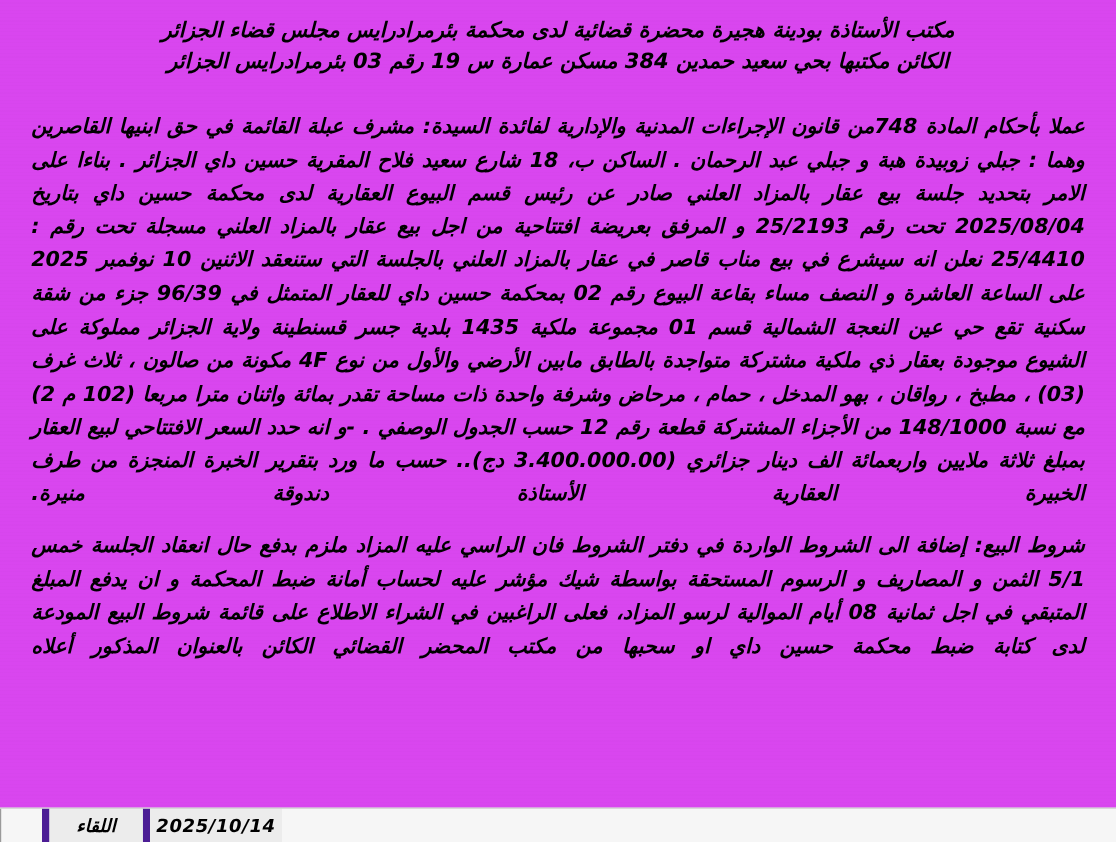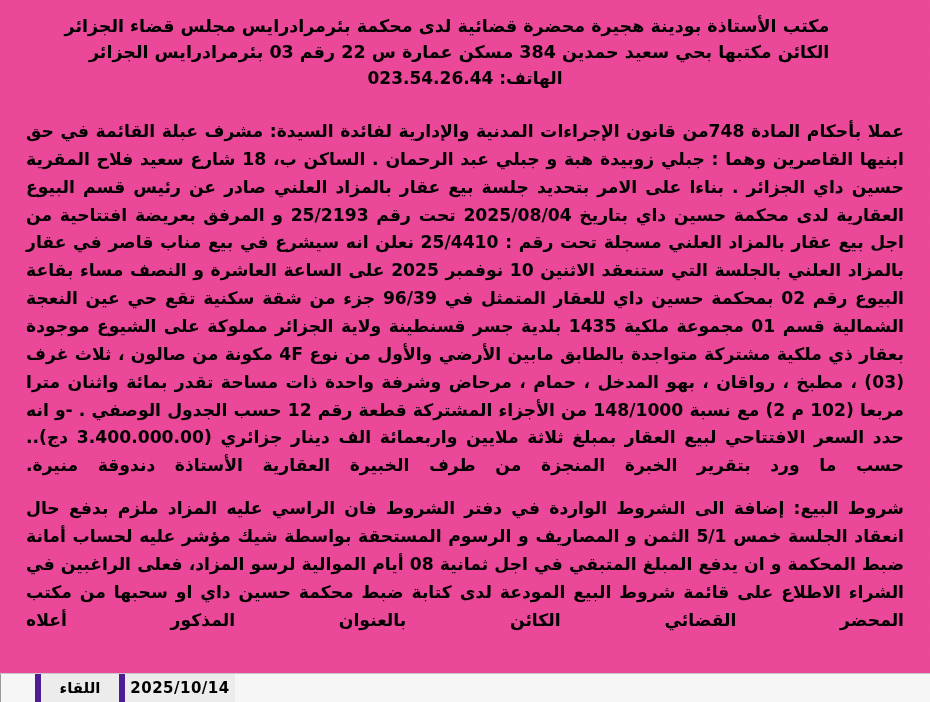--- a/index.html
+++ b/index.html
@@ -15,21 +15,22 @@
     font-family: "DejaVu Sans", "Liberation Sans", sans-serif;
     color: #000000;
     position: relative;
   }
   .page {
     position: relative;
     width: 930px;
     height: 702px;
     box-sizing: border-box;
     padding: 10px 26px 16px 26px;
-    background: #ec4899;
+    background: #d946ef;
+    font-style: italic;
   }
   
   .page::before {
     content: "";
     position: absolute;
     inset: 0;
     pointer-events: none;
     background:
       repeating-linear-gradient(0deg, rgba(0,0,0,0.012) 0px, rgba(0,0,0,0.012) 1px, rgba(255,255,255,0) 1px, rgba(255,255,255,0) 3px);
     opacity: .7;
@@ -106,22 +107,21 @@
   }
   .footer-cell.blank { width: 34px; background: #f6f6f6; border-left: 1px solid #9a9a9a; }
 </style>
 </head>
 <body>
 
 <div class="page">
 
   <div class="header-block">
     <span class="header-line">مكتب الأستاذة بودينة هجيرة محضرة قضائية لدى محكمة بئرمرادرايس مجلس قضاء الجزائر</span>
-    <span class="header-line">الكائن مكتبها بحي سعيد حمدين 384 مسكن عمارة س 22 رقم 03 بئرمرادرايس الجزائر</span>
-    <span class="header-line phone">الهاتف: 023.54.26.44</span>
+    <span class="header-line">الكائن مكتبها بحي سعيد حمدين 384 مسكن عمارة س 19 رقم 03 بئرمرادرايس الجزائر</span>
   </div>
 
   <div class="gap-1"></div>
 
   <div class="body-block">
     <div class="para-spacer"></div>
     <p class="para">عملا بأحكام المادة 748من قانون الإجراءات المدنية والإدارية لفائدة السيدة: مشرف عبلة القائمة في حق ابنيها القاصرين وهما : جبلي زوبيدة هبة و جبلي عبد الرحمان . الساكن ب، 18 شارع سعيد فلاح المقرية حسين داي الجزائر . بناءا على الامر بتحديد جلسة بيع عقار بالمزاد العلني صادر عن رئيس قسم البيوع العقارية لدى محكمة حسين داي بتاريخ 2025/08/04 تحت رقم 25/2193 و المرفق بعريضة افتتاحية من اجل بيع عقار بالمزاد العلني مسجلة تحت رقم : 25/4410 نعلن انه سيشرع في بيع مناب قاصر في عقار بالمزاد العلني بالجلسة التي ستنعقد الاثنين 10 نوفمبر 2025 على الساعة العاشرة و النصف مساء بقاعة البيوع رقم 02 بمحكمة حسين داي للعقار المتمثل في 96/39 جزء من شقة سكنية تقع حي عين النعجة الشمالية قسم 01 مجموعة ملكية 1435 بلدية جسر قسنطينة ولاية الجزائر مملوكة على الشيوع موجودة بعقار ذي ملكية مشتركة متواجدة بالطابق مابين الأرضي والأول من نوع 4F مكونة من صالون ، ثلاث غرف (03) ، مطبخ ، رواقان ، بهو المدخل ، حمام ، مرحاض وشرفة واحدة ذات مساحة تقدر بمائة واثنان مترا مربعا (102 م 2) مع نسبة 148/1000 من الأجزاء المشتركة قطعة رقم 12 حسب الجدول الوصفي . -و انه حدد السعر الافتتاحي لبيع العقار بمبلغ ثلاثة ملايين واربعمائة الف دينار جزائري (3.400.000.00 دج).. حسب ما ورد بتقرير الخبرة المنجزة من طرف الخبيرة العقارية الأستاذة دندوقة منيرة.</p>
     <div class="para-spacer"></div>
     <p class="para conditions">شروط البيع: إضافة الى الشروط الواردة في دفتر الشروط  فان الراسي عليه المزاد ملزم بدفع حال انعقاد الجلسة خمس 5/1 الثمن و المصاريف و الرسوم المستحقة بواسطة شيك مؤشر عليه لحساب أمانة ضبط المحكمة و ان يدفع المبلغ المتبقي في اجل ثمانية 08 أيام الموالية لرسو المزاد، فعلى الراغبين في الشراء الاطلاع على قائمة شروط البيع المودعة لدى كتابة ضبط محكمة حسين داي او سحبها من مكتب المحضر القضائي الكائن بالعنوان المذكور أعلاه</p>
   </div>

